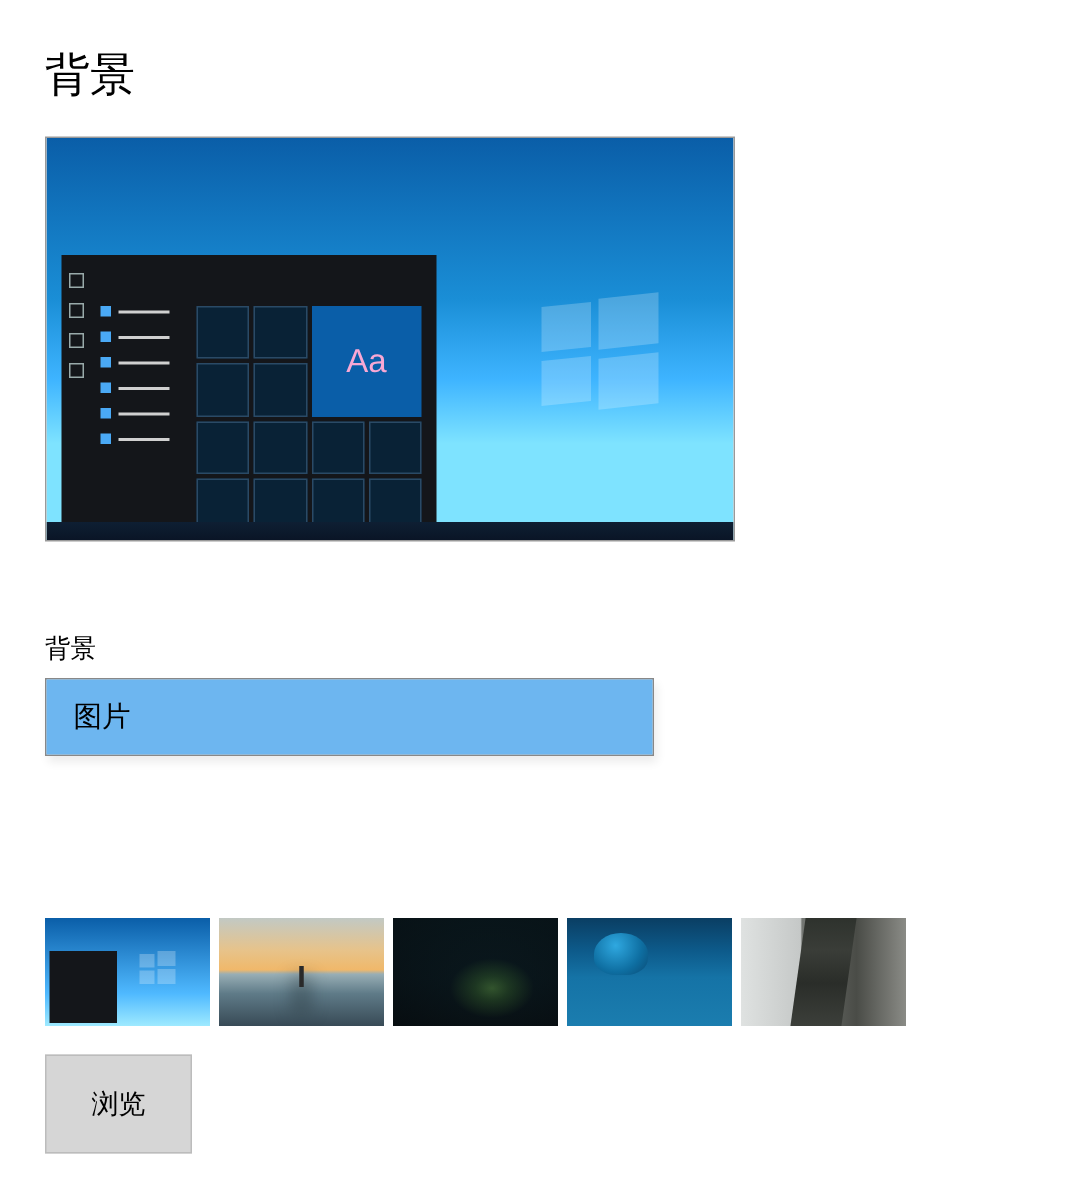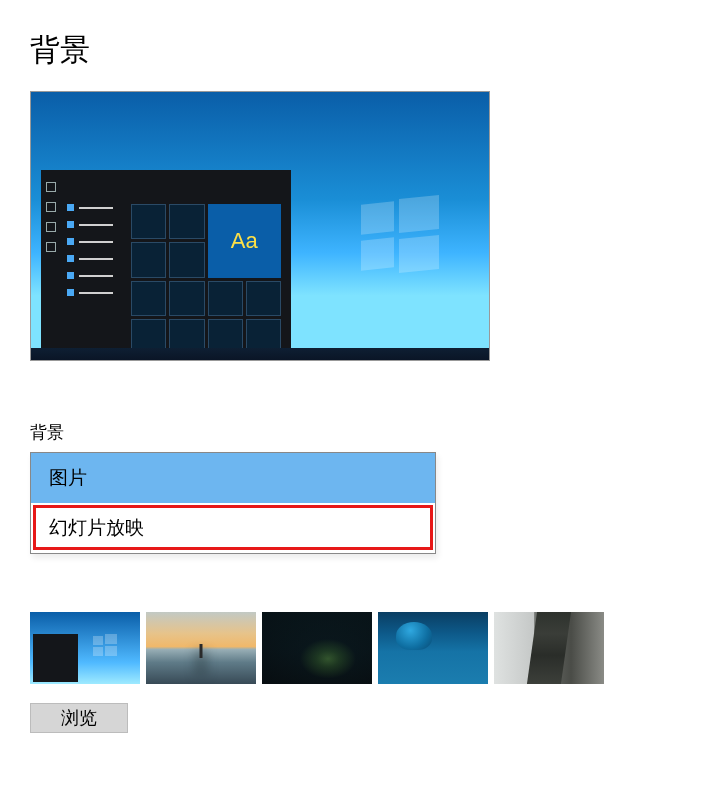--- a/index.html
+++ b/index.html
@@ -61,21 +61,21 @@
     .mini-tiles {
       position: absolute;
       left: 90px; top: 34px;
       width: 150px; height: 150px;
       display: grid;
       grid-template-columns: repeat(4, 1fr);
       grid-template-rows: repeat(4, 1fr);
       gap: 3px;
     }
     .mini-tiles .tile { background: #092236; border:1px solid #2a4a66; }
-    .mini-tiles .big { grid-column: span 2; grid-row: span 2; background:#0a5ea8; border:none; display:flex; align-items:center; justify-content:center; color:#fde047; font-size:22px; }
+    .mini-tiles .big { grid-column: span 2; grid-row: span 2; background:#0a5ea8; border:none; display:flex; align-items:center; justify-content:center; color:#f9a8d4; font-size:22px; }
     .section-label {
       font-size: 17px;
       margin-bottom: 8px;
     }
     .dropdown-area {
       position: relative;
       margin-bottom: 0;
       height: 160px;
     }
     .dropdown-list {
@@ -137,21 +137,21 @@
     .t3::before{content:"";position:absolute;inset:0;background:linear-gradient(180deg,#0b1a20 0%,#0a161c 55%,#090f13 100%);opacity:.6;}
     
     .t4{background:linear-gradient(180deg,#0a3e63 0%,#0d5a8a 30%,#1573a6 55%,#1b7daf 100%);}
     .t4::after{content:"";position:absolute;left:18px;top:10px;width:36px;height:28px;border-radius:50% 50% 40% 40%;background:radial-gradient(circle at 40% 30%, #2fa8e0 0%, #0e6ea1 60%, #0a4b75 100%);}
     
     .t5{background:linear-gradient(90deg,#dfe2e1 0%, #c5c8c7 36%, #747773 37%, #4a4c47 70%, #8a8b86 100%);}
     .t5::before{content:"";position:absolute;left:38px;top:0;bottom:0;width:34px;background:linear-gradient(180deg,#2e322d 0%,#3a3d38 30%,#2a2d29 60%,#3c3f3a 100%);transform:skewX(-8deg);}
     .browse-btn {
       margin-top: 16px;
       display:inline-block;
-      padding: 2px 30px;
+      padding: 20px 30px;
       background: #d6d6d6;
       border: 1px solid #bcbcbc;
       font-size: 18px;
       cursor:pointer;
     }
   </style>
 </head>
 <body>
 
 
@@ -216,21 +216,20 @@
     </div>
   </div>
   <div class="preview-ground"></div>
 </div>
 
 <div class="section-label">背景</div>
 
 <div class="dropdown-area">
   <div class="dropdown-list">
     <div class="opt selected">图片</div>
-    <div class="opt highlighted">幻灯片放映</div>
   </div>
 </div>
 
 <div class="thumbs-row">
   <div class="thumb t1 active">
     <div class="sky"></div>
     <div class="mini"></div>
     <div class="logo">
         <div class="p p1"></div>
         <div class="p p2"></div>

